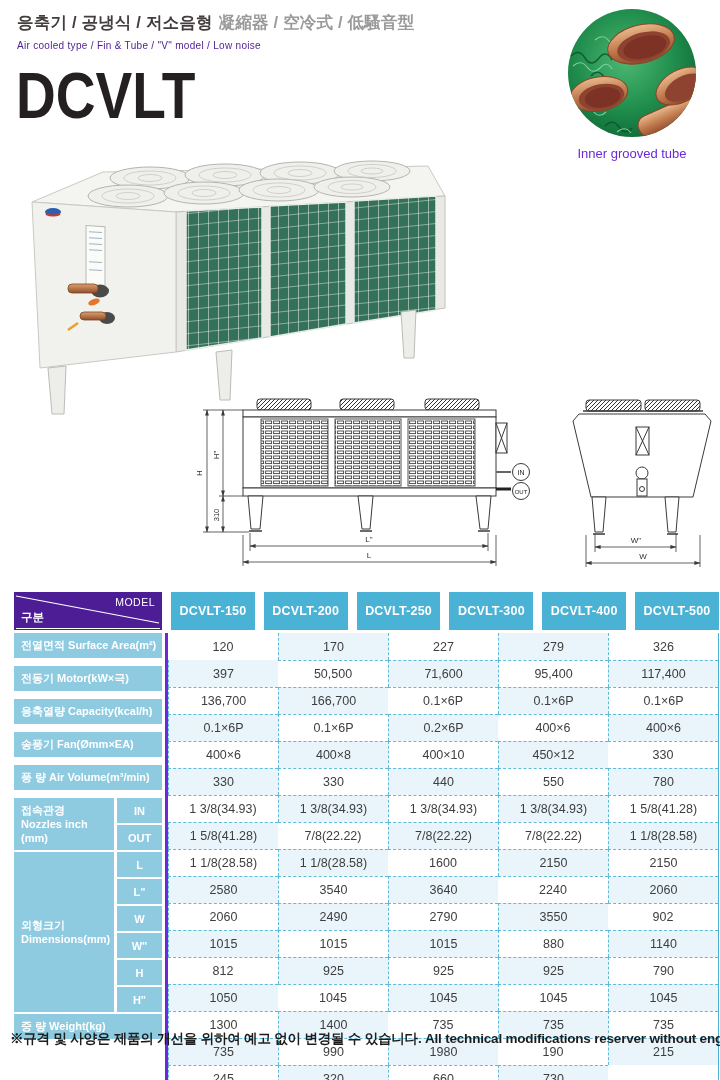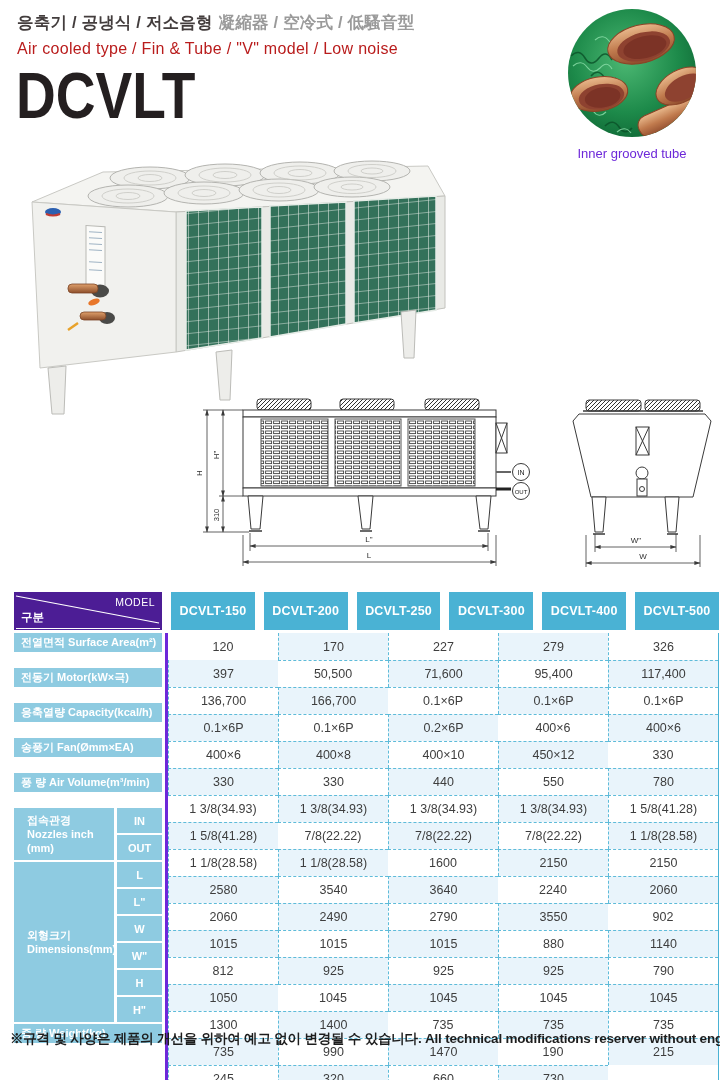--- a/index.html
+++ b/index.html
@@ -4,21 +4,21 @@
 <style>
   * { margin:0; padding:0; box-sizing:border-box; }
   html,body { width:720px; height:1080px; background:#ffffff; overflow:hidden;
     font-family:"Liberation Sans", sans-serif; }
   .page { position:relative; width:720px; height:1080px; background:#fff; }
 
   
   .hdr { position:absolute; left:17px; top:12px; }
   .hdr-line1 { font-size:16.5px; font-weight:bold; color:#433d3d; letter-spacing:0.2px; white-space:nowrap; }
   .hdr-line1 .cjk { color:#9a9a9a; font-weight:bold; margin-left:6px; }
-  .hdr-line2 { margin-top:6px; font-size:16px; color:#b91c1c; letter-spacing:0.3px; white-space:nowrap; }
+  .hdr-line2 { margin-top:6px; font-size:10px; color:#4c1d95; letter-spacing:0.3px; white-space:nowrap; }
   .big-title { position:absolute; left:16px; top:58px; font-size:64px; font-weight:bold;
     color:#241f20; letter-spacing:0px; transform:scaleX(0.86) scaleY(1.02); transform-origin:left top; white-space:nowrap; }
 
   
   .inset { position:absolute; left:565px; top:6px; width:134px; height:160px; text-align:center; }
   .inset svg { display:block; }
   .inset-cap { margin-top:6px; font-size:13px; color:#6d28d9; white-space:nowrap; }
 
   
   .photo  { position:absolute; left:8px;  top:160px; }
@@ -32,25 +32,25 @@
   .corner { position:relative; width:148px; background:#4c1d95; flex:none; }
   .corner svg { position:absolute; left:0; top:0; }
   .corner .t-model { position:absolute; top:4px; right:7px; font-size:10.5px; color:#fff; letter-spacing:0.5px; }
   .corner .t-gubun { position:absolute; bottom:5px; left:7px; font-size:11.5px; color:#fff; font-weight:bold; }
   .corner .underline { position:absolute; left:2px; right:2px; bottom:1px; height:1px; background:#fff; }
   .mcell { flex:1; margin-left:9px; background:#4ab2d4; color:#fff; font-weight:bold;
     font-size:12.5px; display:flex; align-items:center; justify-content:center; letter-spacing:0.2px; }
 
   .tbody { display:flex; }
   .labcol { width:148px; flex:none; }
-  .lab { height:19px; margin-bottom:16px; background:#8ecbe1; color:#fff; font-weight:bold;
+  .lab { height:25px; margin-bottom:8px; background:#8ecbe1; color:#fff; font-weight:bold;
     font-size:11px; display:flex; align-items:center; padding-left:7px; white-space:nowrap; overflow:hidden; }
   .grp { display:flex; }
   .grp-lab { width:100px; flex:none; margin-bottom:2px; background:#8ecbe1; color:#fff; font-weight:bold;
-    font-size:11px; display:flex; flex-direction:column; justify-content:center; padding-left:13px; line-height:1.3; }
+    font-size:11px; display:flex; flex-direction:column; justify-content:center; padding-left:7px; line-height:1.3; }
   .sub-col { width:45px; flex:none; margin-left:3px; }
   .sub { height:25px; margin-bottom:2px; background:#8ecbe1; color:#fff; font-weight:bold;
     font-size:11px; display:flex; align-items:center; justify-content:center; }
 
   .datacol { flex:1; margin-left:3px; border-left:3px solid #6d28d9; border-right:1px solid #4ab2d4;
     border-bottom:1px solid #4ab2d4; display:grid; grid-template-columns:repeat(5,1fr); grid-auto-rows:27px; }
   .dcell { display:flex; align-items:center; justify-content:center; font-size:12.5px; color:#3e3e3e;
     border-left:1px dashed #5ebbd9; border-top:1px dashed #5ebbd9; background:#fff; }
   .dcell.tint { background:#e9f4fb; }
   .dcell.c0 { border-left:none; }
@@ -407,21 +407,21 @@
           <div class="dcell tint">1045</div>
           <div class="dcell">1045</div>
           <div class="dcell tint">1045</div>
           <div class="dcell">1300</div>
           <div class="dcell tint">1400</div>
           <div class="dcell c0">735</div>
           <div class="dcell tint">735</div>
           <div class="dcell">735</div>
           <div class="dcell tint">735</div>
           <div class="dcell">990</div>
-          <div class="dcell tint">1470</div>
+          <div class="dcell tint">1980</div>
           <div class="dcell c0">190</div>
           <div class="dcell tint">215</div>
           <div class="dcell">245</div>
           <div class="dcell tint">320</div>
           <div class="dcell">660</div>
           <div class="dcell tint">730</div>
         </div>
     </div>
   </div>
 

